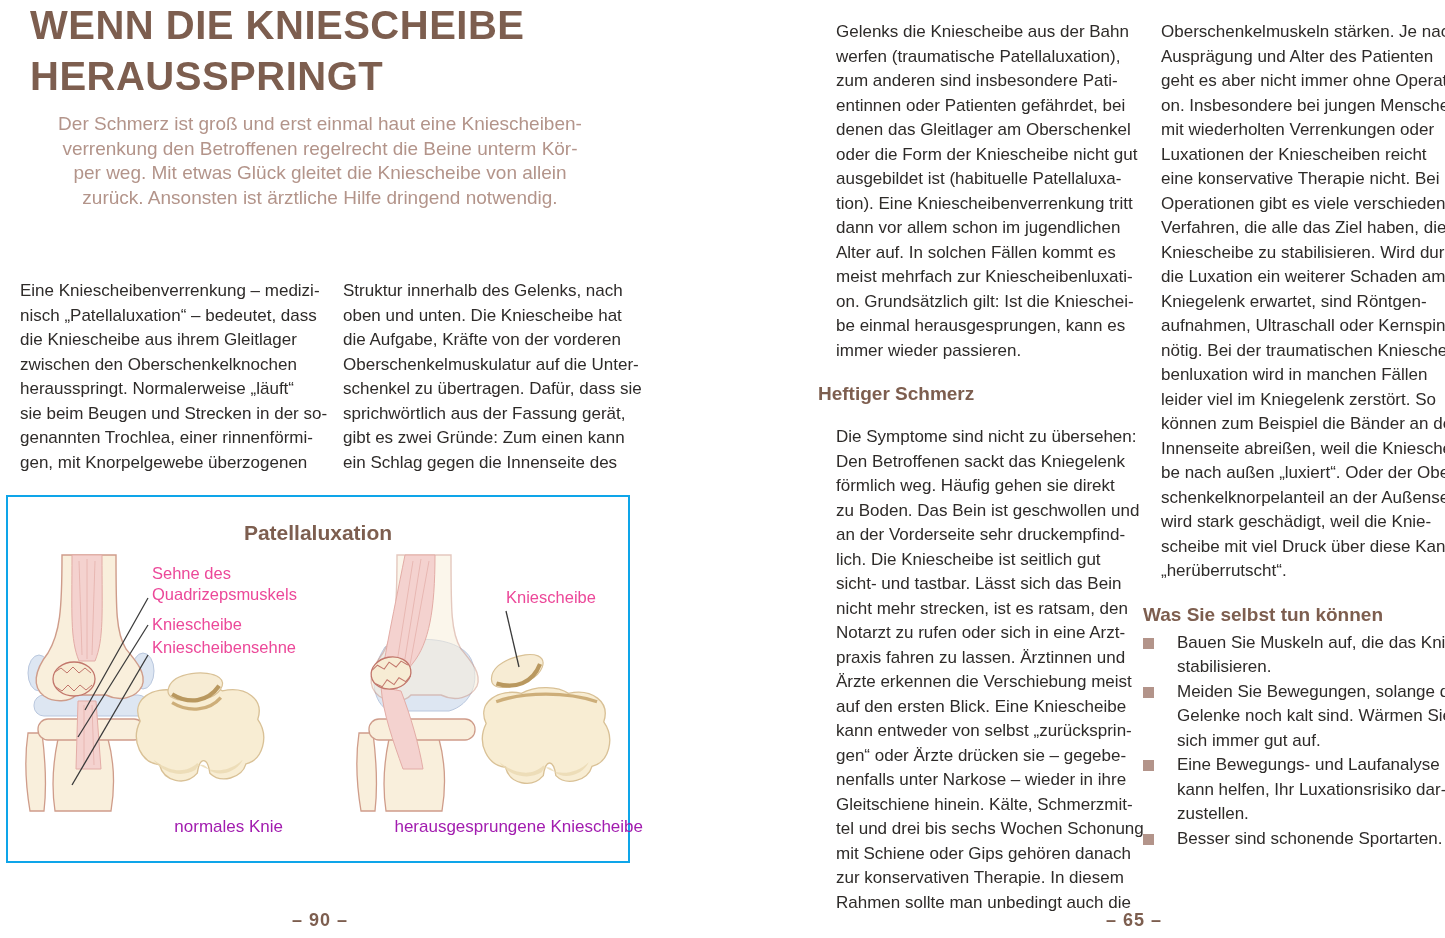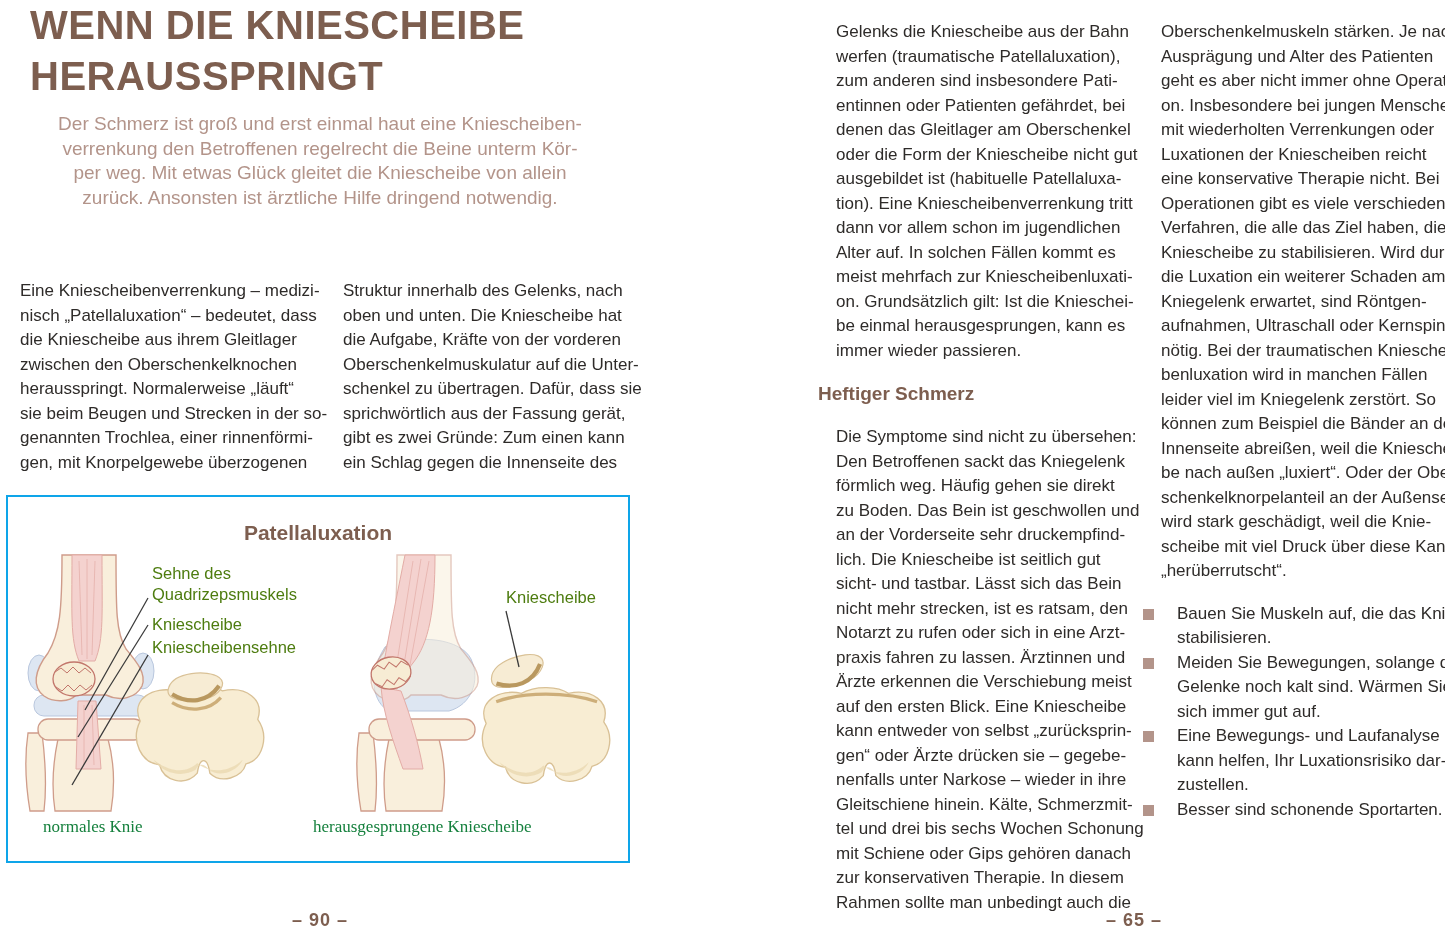--- a/index.html
+++ b/index.html
@@ -30,22 +30,22 @@
   ul.tips li{display:flex;gap:23px;margin:0;}
   ul.tips .sq{width:11px;height:11px;background:#b3948a;margin-top:7px;flex:none;}
   ul.tips .btext{white-space:pre;}
   .figure{
     left:6px;top:495px;width:620px;height:364px;border:2px solid #0ea5e9;background:#fff;
   }
   .fig-title{
     left:0;top:24px;width:100%;text-align:center;
     font-size:21px;font-weight:700;color:#7d5e4f;
   }
-  .fig-label{font-size:16.5px;line-height:21px;color:#4d7c0f;white-space:pre;}
-  .fig-caption{font-size:17px;color:#15803d;text-align:left;font-family:Liberation Serif, serif;}
+  .fig-label{font-size:16.5px;line-height:21px;color:#ec4899;white-space:pre;}
+  .fig-caption{font-size:17px;color:#a21caf;text-align:right;}
   .pagenum{
     top:910px;text-align:center;font-size:18px;font-weight:700;
     color:#7d5e4f;letter-spacing:1px;
   }
   .pagenum.left{left:0;width:640px;}
   .pagenum.right{left:818px;width:632px;}
   svg{display:block;}
 </style>
 </head>
 <body>
@@ -231,20 +231,21 @@
 nötig. Bei der traumatischen Knieschei-
 benluxation wird in manchen Fällen
 leider viel im Kniegelenk zerstört. So
 können zum Beispiel die Bänder an der
 Innenseite abreißen, weil die Knieschei-
 be nach außen „luxiert“. Oder der Ober-
 schenkelknorpelanteil an der Außenseite
 wird stark geschädigt, weil die Knie-
 scheibe mit viel Druck über diese Kante
 „herüberrutscht“.</p>
+  <h3 class="subhead">Was Sie selbst tun können</h3>
   <ul class="tips">
     <li>
       <span class="sq"></span>
       <span class="btext">Bauen Sie Muskeln auf, die das Knie
 stabilisieren.</span>
     </li>
     <li>
       <span class="sq"></span>
       <span class="btext">Meiden Sie Bewegungen, solange die
 Gelenke noch kalt sind. Wärmen Sie

